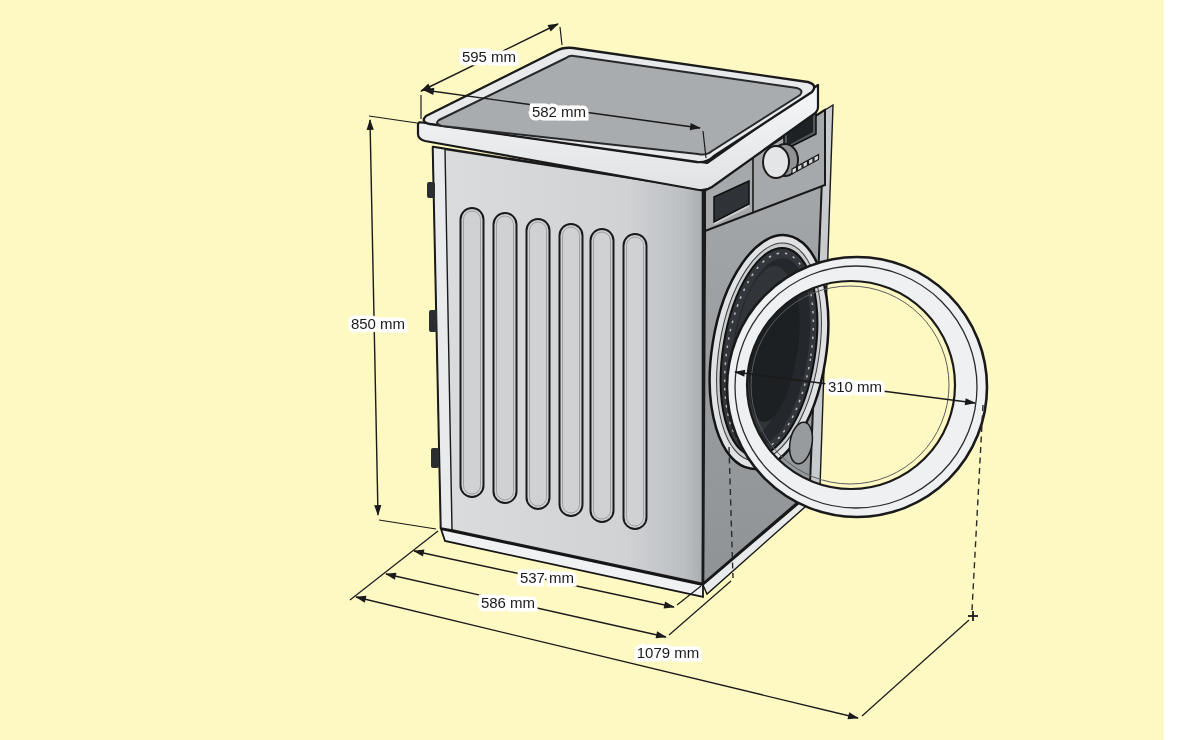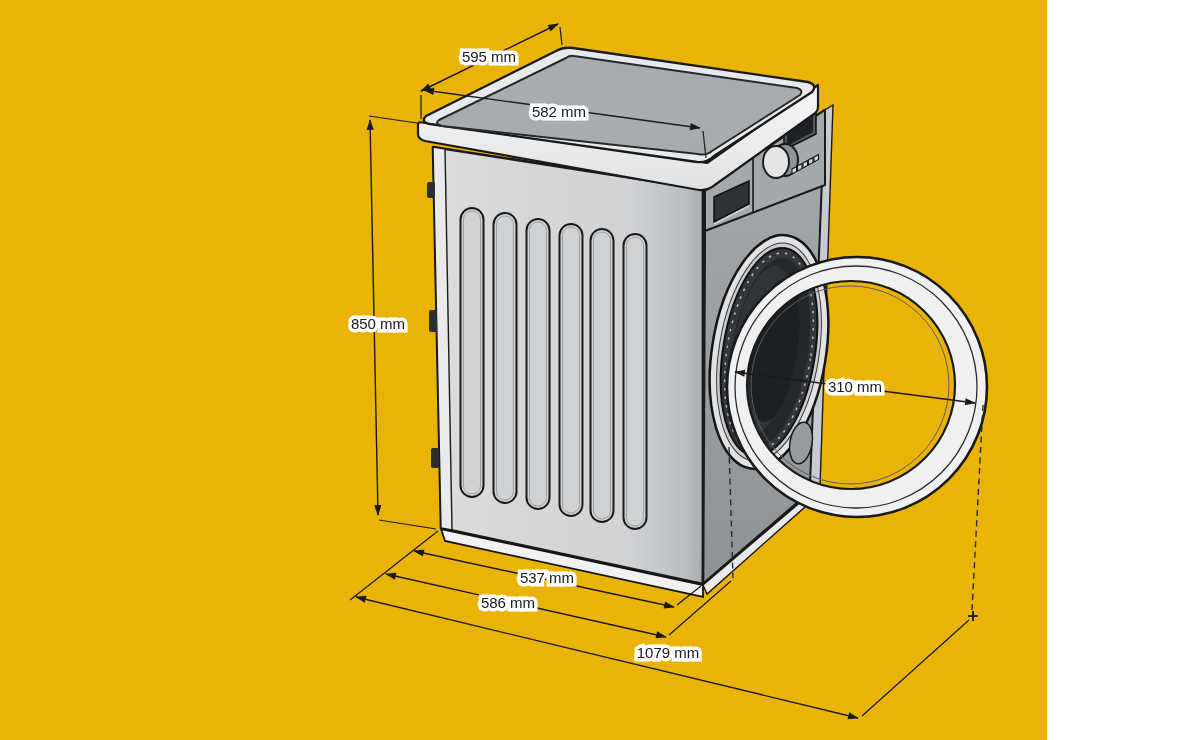--- a/index.html
+++ b/index.html
@@ -1,16 +1,16 @@
 <!DOCTYPE html>
 <html><head>
 <meta charset="utf-8">
 <style>
   html,body{margin:0;padding:0;background:#ffffff;}
-  #stage{position:relative;width:1047px;height:740px;background:#eab308;overflow:hidden;
+  #stage{position:relative;width:1164px;height:740px;background:#fef9c3;overflow:hidden;
          font-family:"Liberation Sans", sans-serif;}
   svg{display:block}
   .dimline{stroke:#1a1a1a;stroke-width:1.4;fill:none;}
   .extline{stroke:#1a1a1a;stroke-width:1.2;fill:none;}
   .dashline{stroke:#2a2a2a;stroke-width:1.4;fill:none;stroke-dasharray:6 4.5;}
   .dimtext{font-family:"Liberation Sans", sans-serif;font-size:15px;fill:#1a1a1a;
            stroke:#ffffff;stroke-width:7px;paint-order:stroke;text-anchor:middle;}
   .outline{stroke:#1a1a1a;fill:none;}
 </style>
 </head>

